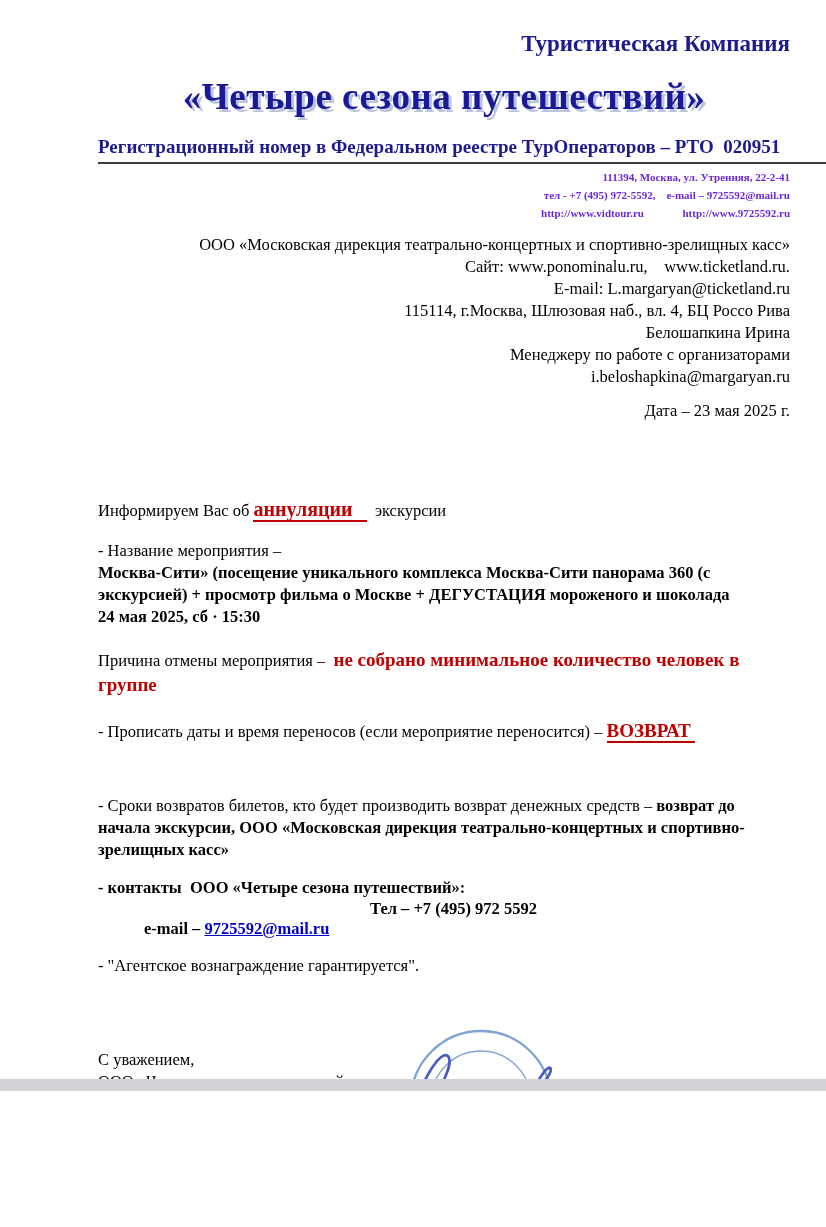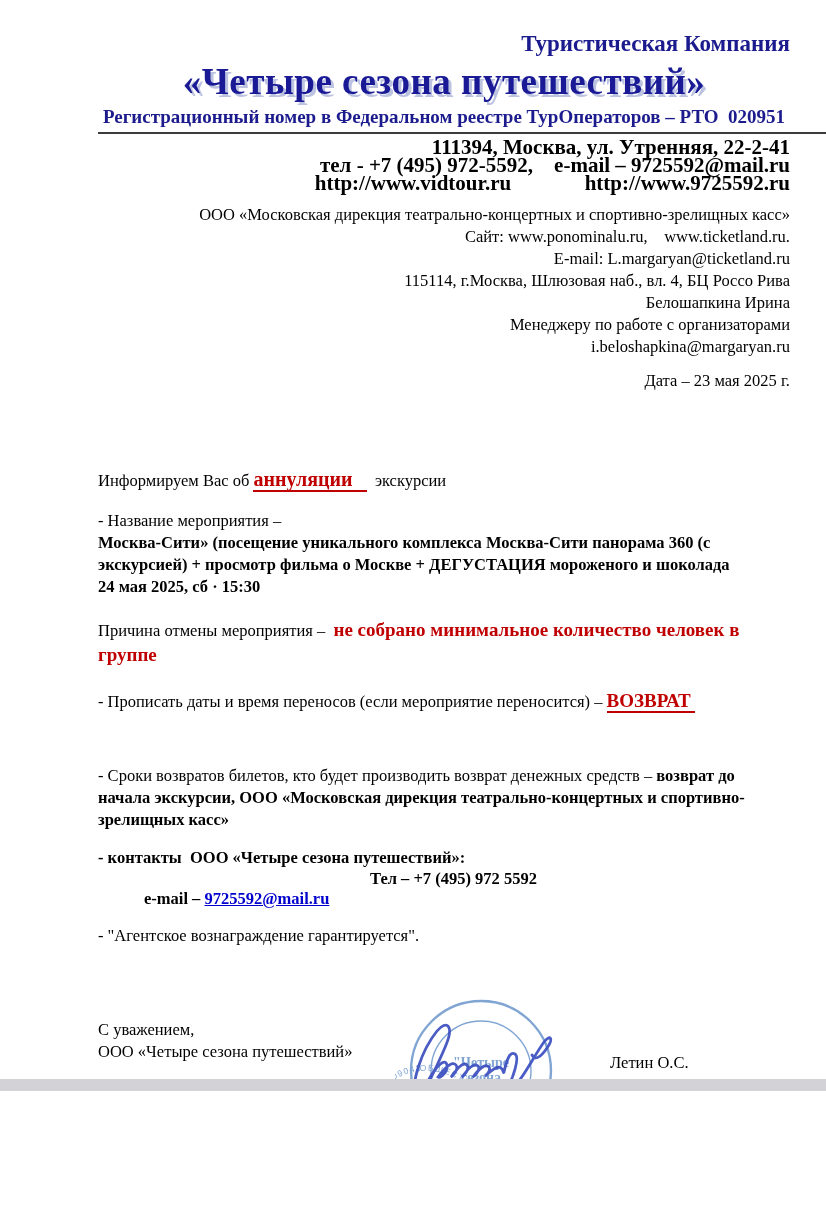--- a/index.html
+++ b/index.html
@@ -16,33 +16,33 @@
 
   
   .hdr-company{
     text-align:right;
     font-size:23px;font-weight:bold;color:#1b1b8e;line-height:28px;
   }
   .hdr-title{
     text-align:center;
     font-size:37px;font-weight:bold;color:#1a1a96;
     text-shadow:3px 3px 0 #bcc3e0;
-    line-height:44px;margin-top:2px;letter-spacing:.5px;
+    line-height:44px;margin-top:17px;letter-spacing:.5px;
   }
   .hdr-reg{
-    text-align:center;
-    font-size:19px;font-weight:bold;color:#1b1b8e;line-height:24px;margin-top:1px;
+    text-align:left;
+    font-size:19px;font-weight:bold;color:#1b1b8e;line-height:24px;margin-top:16px;
   }
   .hdr-rule{
     border:none;border-top:2px solid #3c3c3c;
     margin:3px -36px 4px 0;
   }
   .hdr-contacts{
     text-align:right;
-    font-size:21px;font-weight:bold;color:#000000;line-height:18px;
+    font-size:11px;font-weight:bold;color:#6d28d9;line-height:18px;
   }
 
   
   .recipient{text-align:right;font-size:16.5px;line-height:22px;margin-top:12px;}
   .recipient-person{text-align:right;font-size:16.5px;line-height:22px;margin-top:0;}
   .date-line{text-align:right;font-size:16.5px;line-height:22px;margin-top:12px;}
 
   
   .body-text{font-size:16.5px;line-height:22px;}
   .p-intro{margin-top:76px;}

